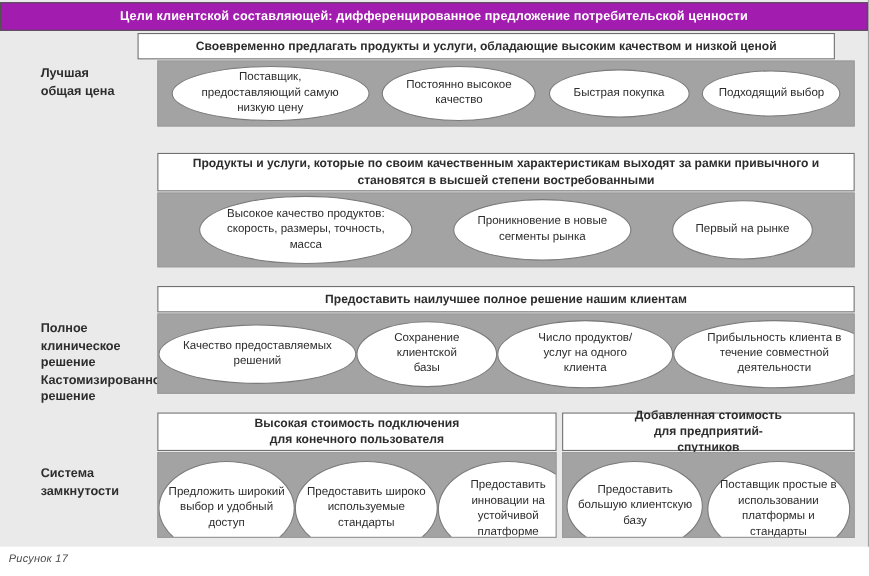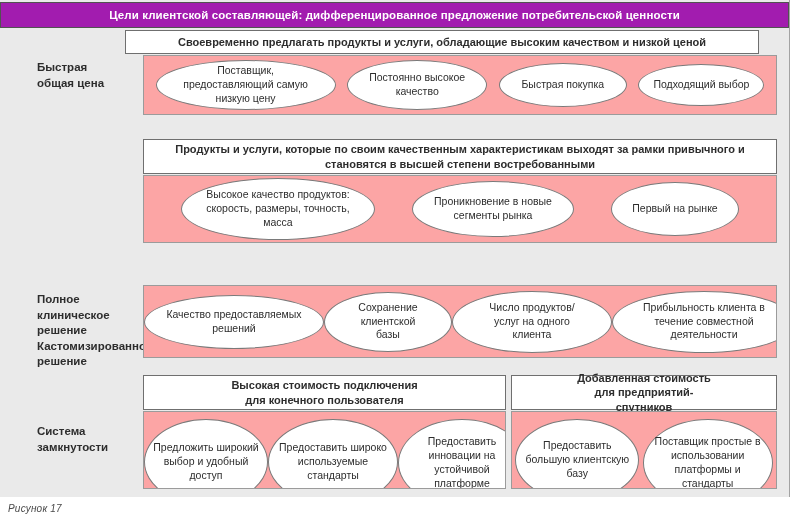--- a/index.html
+++ b/index.html
@@ -21,21 +21,21 @@
     position:absolute;left:37px;width:102px;
     font-size:11.5px;font-weight:bold;line-height:1.35;
   }
   .row-label .sub{font-weight:bold;}
   .hdr{
     position:absolute;background:#ffffff;border:1px solid #6f6f6f;
     display:flex;align-items:center;justify-content:center;text-align:center;
     font-weight:bold;font-size:11px;line-height:1.3;
   }
   .panel{
-    position:absolute;background:#fca5a5;border:1px solid #9b9b9b;
+    position:absolute;background:#a3a3a3;border:1px solid #9b9b9b;
     display:flex;align-items:center;justify-content:space-evenly;
     overflow:hidden;
   }
   .panel.clip{align-items:flex-start;}
   .ell{
     background:#ffffff;border:1.3px solid #7a7a7a;border-radius:50%;
     display:flex;align-items:center;justify-content:center;text-align:center;
     font-size:10.5px;line-height:1.32;flex:0 0 auto;
   }
   .panel.clip .ell{margin-top:7px;}
@@ -47,21 +47,21 @@
 </head>
 <body>
 
 <div class="figure">
 
   <div class="titlebar">
     <span>Цели клиентской составляющей: дифференцированное предложение потребительской ценности</span>
   </div>
 
   <div class="row-label" style="top:60px">
-    <div>Быстрая</div>
+    <div>Лучшая</div>
     <div>общая цена</div>
   </div>
   <div class="hdr" style="top:30px;left:125px;width:632px;height:22px">
     <span style="max-width:600px">Своевременно предлагать продукты и услуги, обладающие высоким качеством и низкой ценой</span>
   </div>
   <div class="panel" style="top:55px;left:143px;width:632px;height:58px">
     <div class="ell" style="width:178px;height:48px">
       <span style="max-width:148px">Поставщик, предоставляющий самую низкую цену</span>
     </div>
     <div class="ell" style="width:138px;height:48px">
@@ -88,20 +88,23 @@
     <div class="ell" style="width:126px;height:52px">
       <span>Первый на рынке</span>
     </div>
   </div>
 
   <div class="row-label" style="top:292px">
     <div>Полное клиническое</div>
     <div>решение</div>
     <div class="sub">Кастомизированное</div>
     <div class="sub">решение</div>
+  </div>
+  <div class="hdr" style="top:260px;left:143px;width:632px;height:22px">
+    <span style="max-width:600px">Предоставить наилучшее полное решение нашим клиентам</span>
   </div>
   <div class="panel" style="top:285px;left:143px;width:632px;height:71px">
     <div class="ell" style="width:178px;height:52px">
       <span style="max-width:138px">Качество предоставляемых решений</span>
     </div>
     <div class="ell" style="width:126px;height:58px">
       <span style="max-width:62px">Сохранение клиентской базы</span>
     </div>
     <div class="ell" style="width:158px;height:60px">
       <span style="max-width:94px">Число продуктов/услуг на одного клиента</span>

